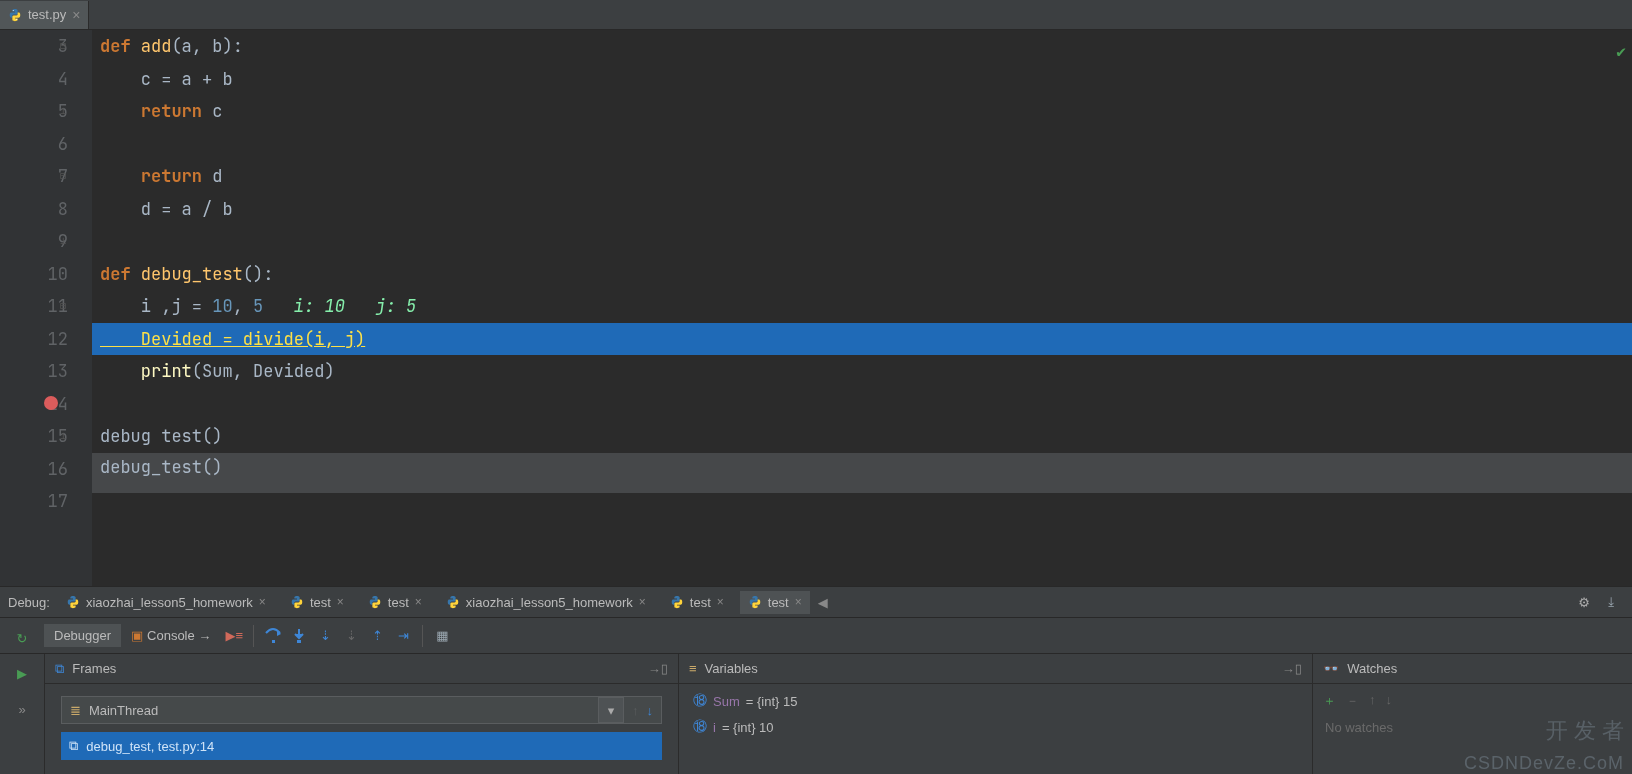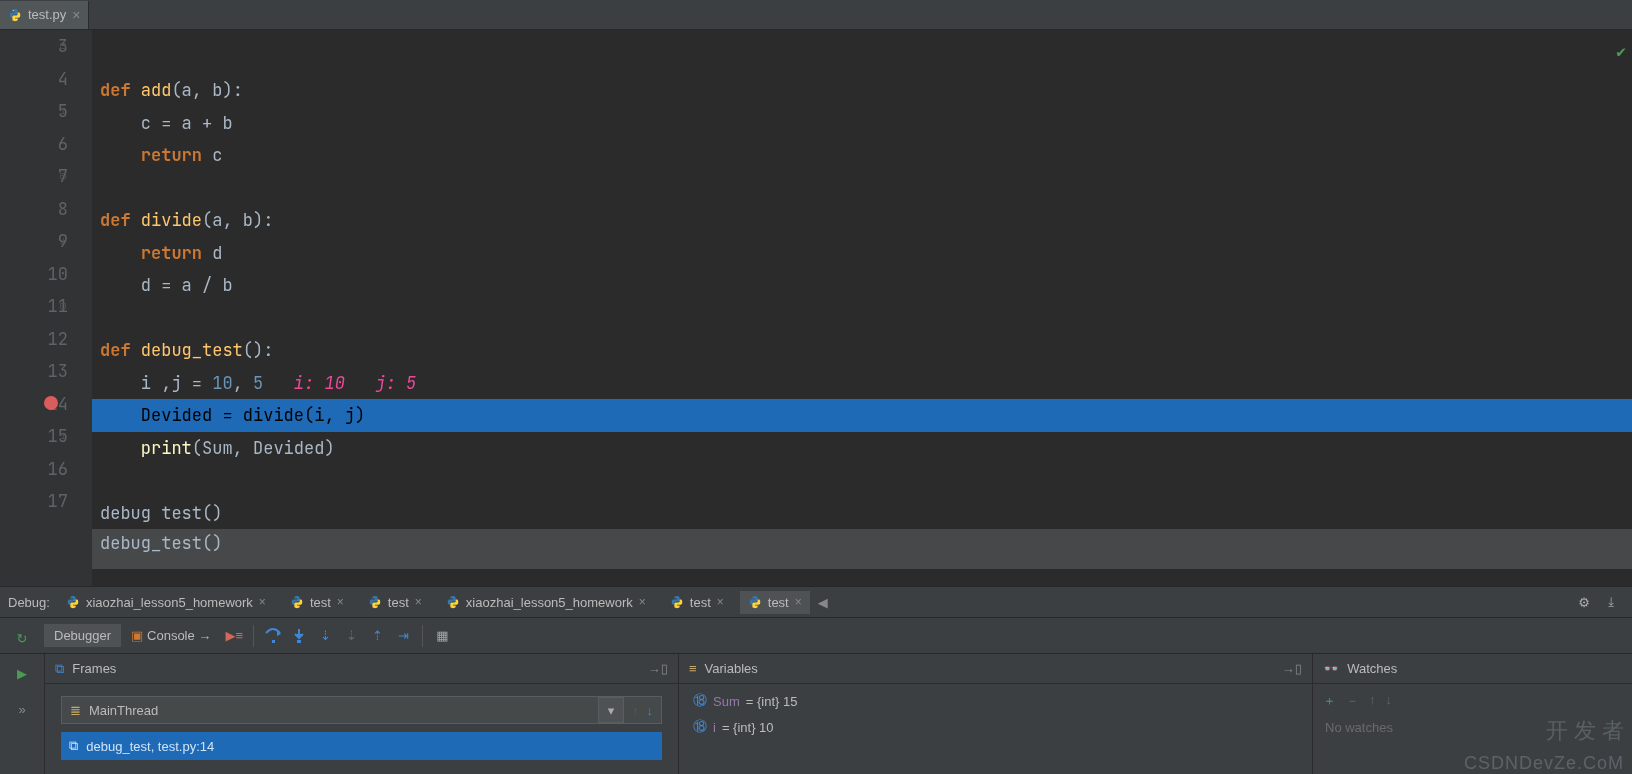--- a/index.html
+++ b/index.html
@@ -62,28 +62,28 @@
   border-radius: 50%;
   background: #db5c5c;
 }
 .fold-mark {
   position: absolute;
   right: 2px;
   top: 0;
   color: #555;
   font-size: 10px;
 }
-.code-area { flex: 1; position: relative; margin-top: 44px; }
+.code-area { flex: 1; position: relative; }
 .code-line { height: 32.5px; padding-left: 8px; white-space: pre; }
-.code-line.hl { background: #1f6ab7; color: #000000; }
+.code-line.hl { background: #1f6ab7; color: #fde047; text-decoration: underline; }
 .kw { color: #cc7832; font-weight: bold; }
 .fn { color: #ffc66d; }
 .num { color: #6897bb; }
 .builtin { color: #fef9c3; }
-.inlay { color: #ec4899; font-style: italic; text-align: right; }
+.inlay { color: #86efac; font-style: italic; text-align: right; }
 .completion-row {
   background: #46484a;
   padding-left: 8px;
   height: 40px;
   line-height: 28px;
 }
 .check-icon {
   position: absolute;
   right: 6px; top: 6px;
   color: #499c54;
@@ -284,21 +284,20 @@
     <div class="ln"><span>14</span><span class="breakpoint"></span></div>
     <div class="ln"><span>15</span><span class="fold-mark">⊥</span></div>
     <div class="ln"><span>16</span></div>
     <div class="ln"><span>17</span></div>
   </div>
   <div class="code-area">
     <div class="code-line"><span class="kw">def </span><span class="fn">add</span><span>(a, b)</span><span>:</span></div>
     <div class="code-line">    c = a + b</div>
     <div class="code-line"><span>    </span><span class="kw">return </span><span>c</span></div>
     <div class="code-line"></div>
-    <div class="code-line"><span class="kw">def </span><span class="fn">divide</span><span>(a, b)</span><span>:</span></div>
     <div class="code-line"><span>    </span><span class="kw">return </span><span>d</span></div>
     <div class="code-line">    d = a / b</div>
     <div class="code-line"></div>
     <div class="code-line"><span class="kw">def </span><span class="fn">debug_test</span><span>()</span><span>:</span></div>
     <div class="code-line"><span>    </span><span>i ,j = </span><span class="num">10</span><span>, </span><span class="num">5</span><span class="inlay">   i: 10   j: 5</span></div>
     <div class="code-line hl">    Devided = divide(i, j)</div>
     <div class="code-line"><span>    </span><span class="builtin">print</span><span>(Sum, Devided)</span></div>
     <div class="code-line"></div>
     <div class="code-line">debug test()</div>
     <div class="completion-row">debug_test()</div>

